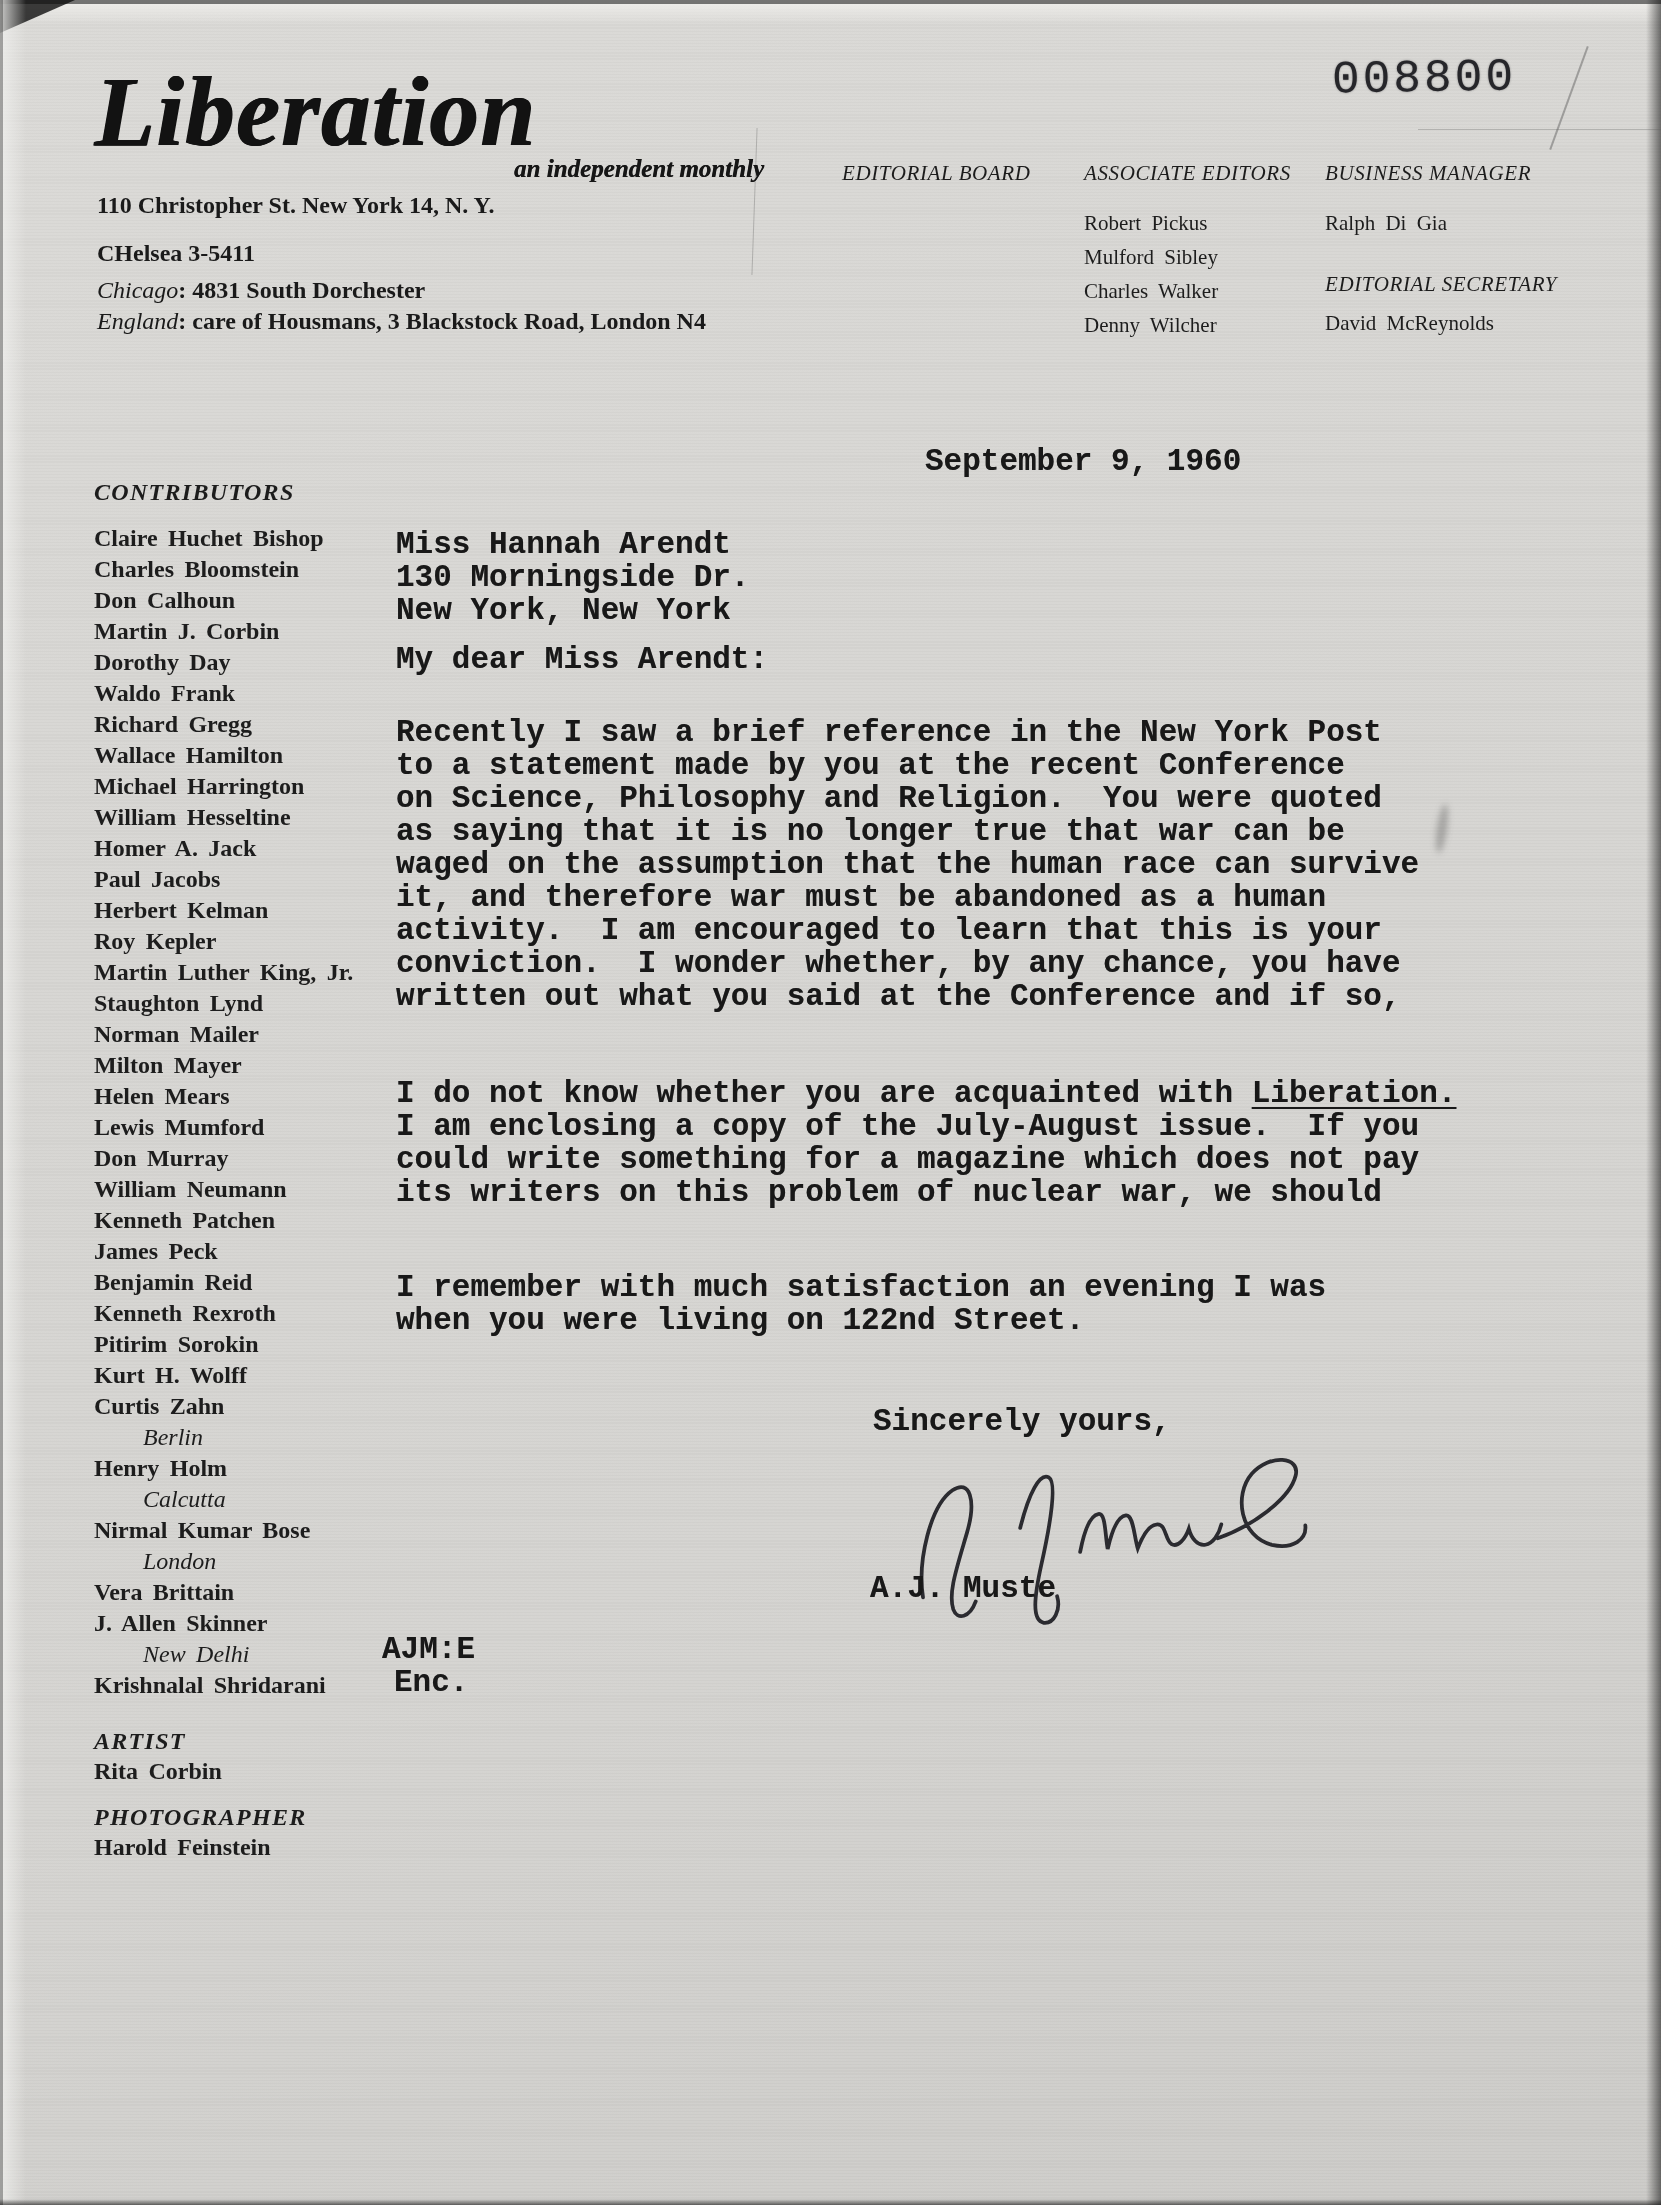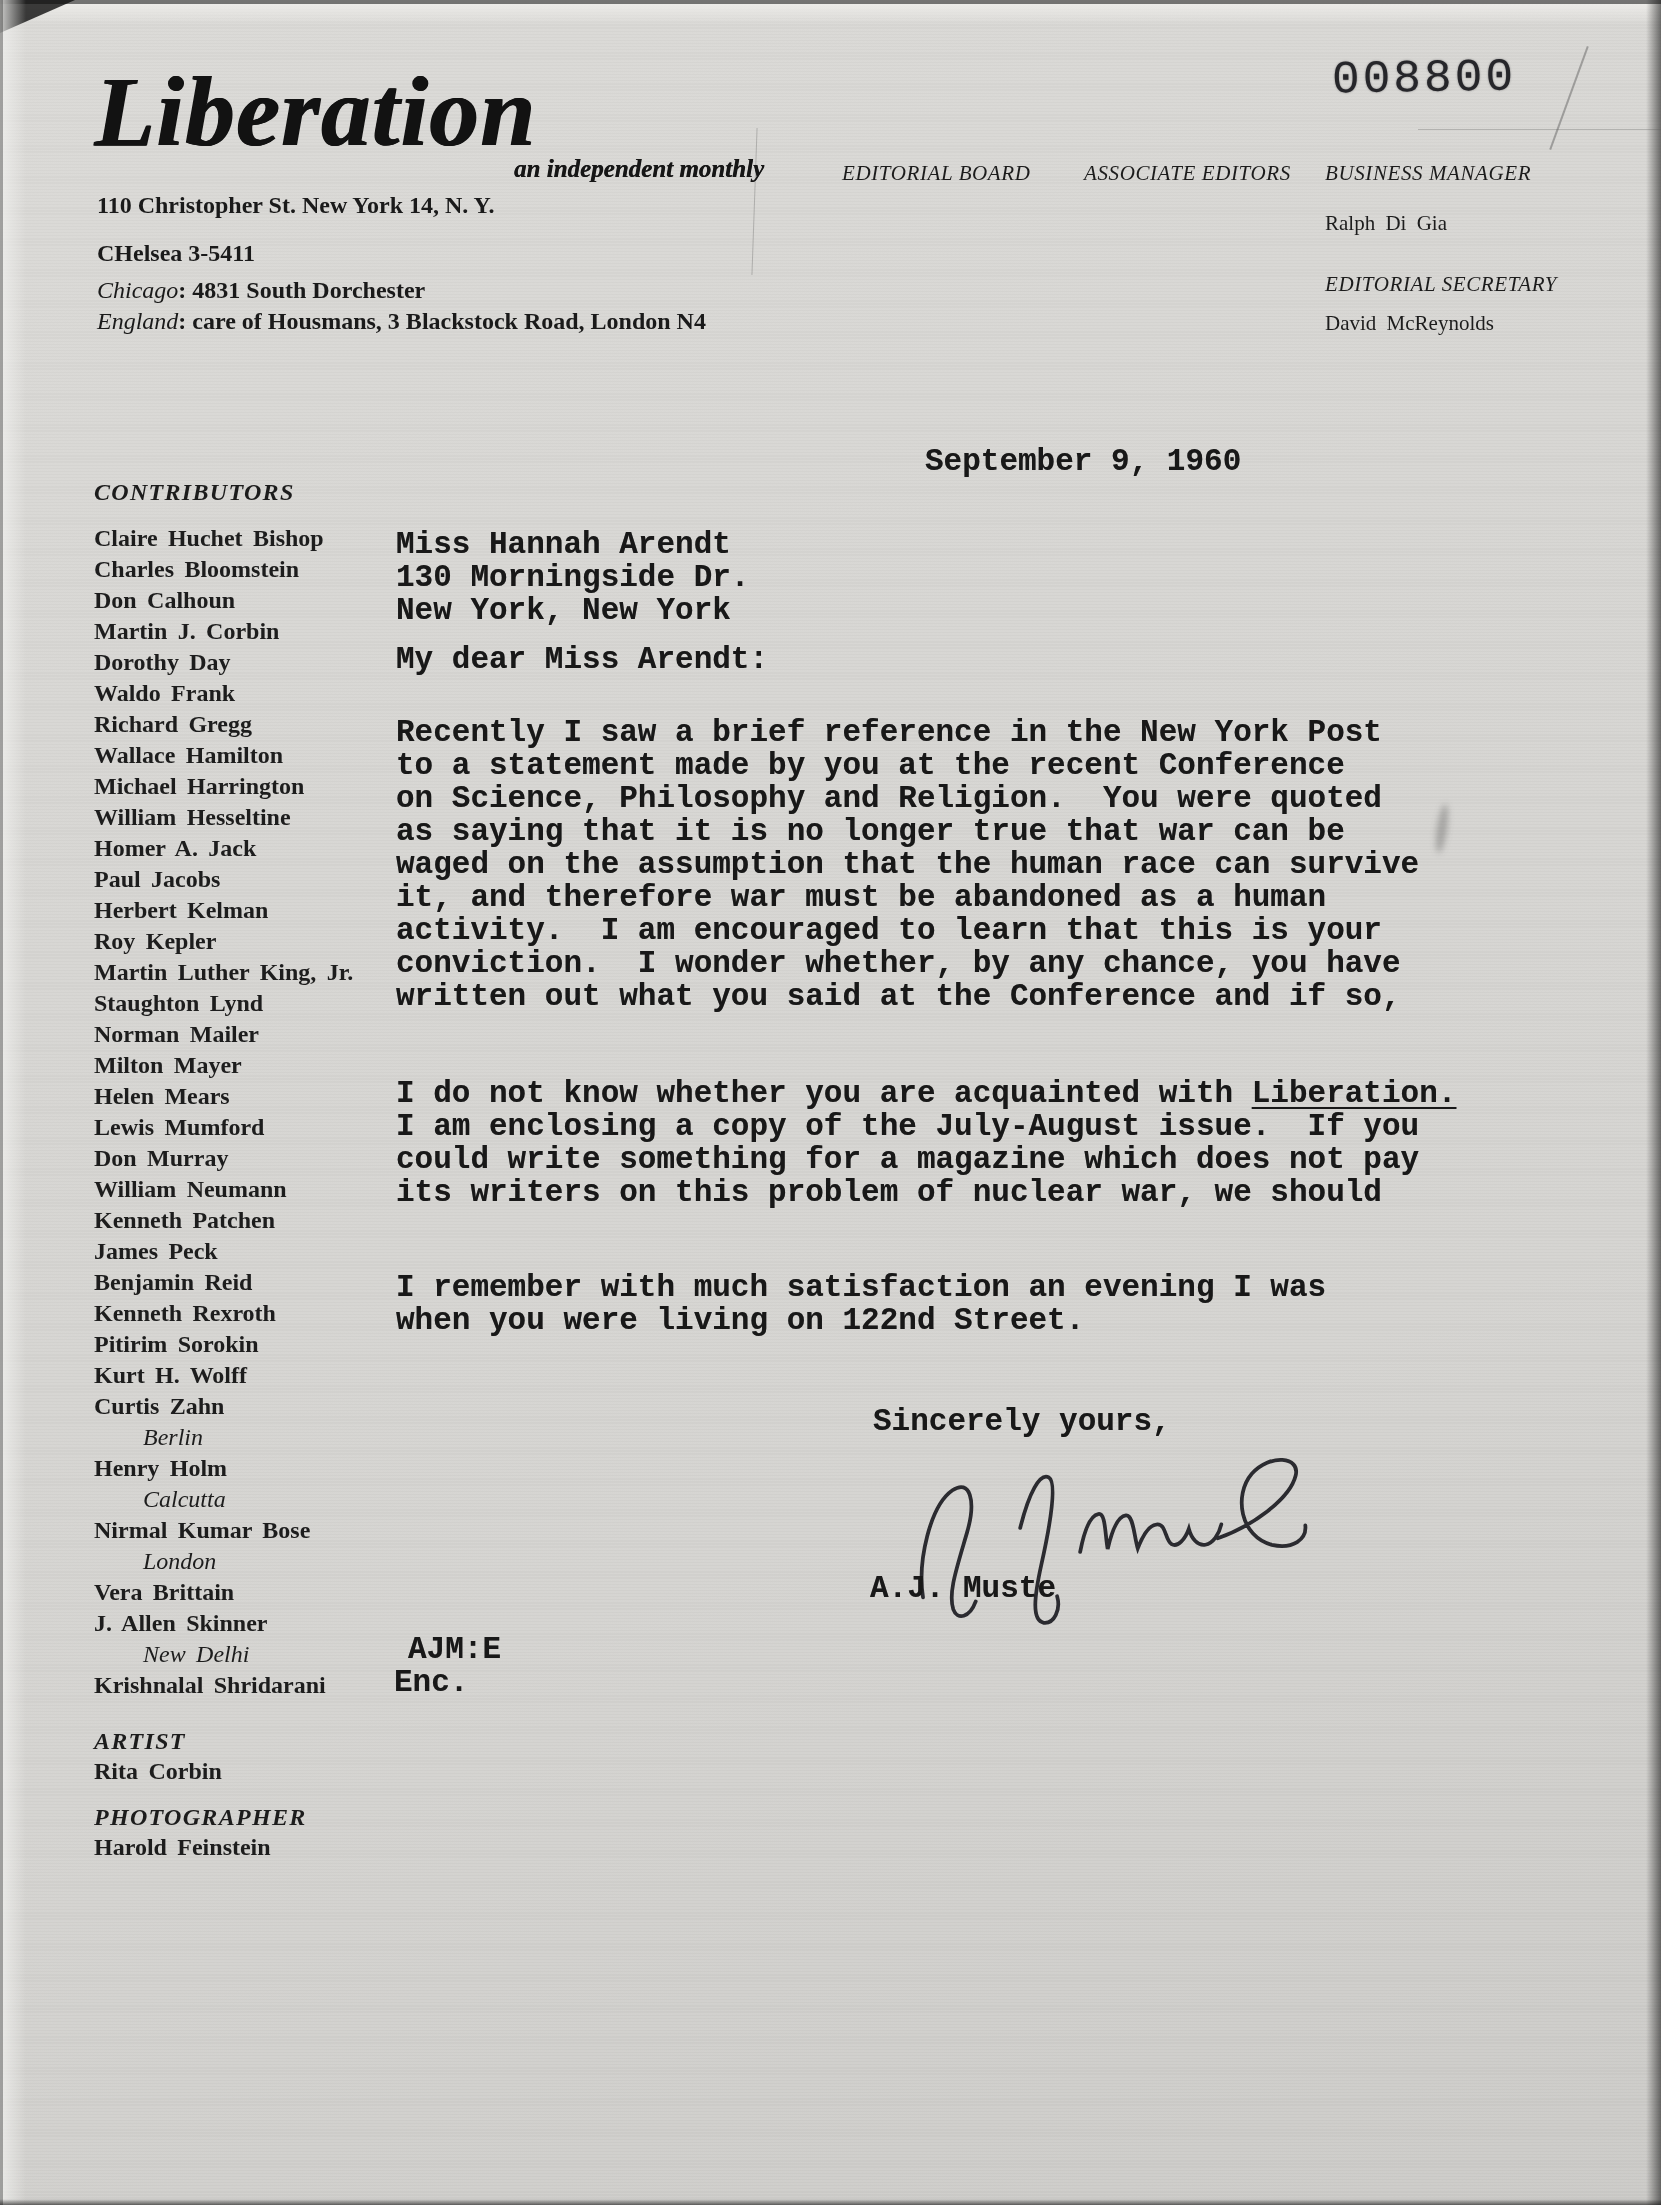--- a/index.html
+++ b/index.html
@@ -93,21 +93,21 @@
   .recipient{position:absolute;left:396px;top:528px;}
   .salutation{position:absolute;left:396px;top:643px;}
   .para{position:absolute;left:396px;}
   .p1{top:716px;}
   .p2{top:1077px;}
   .p3{top:1271px;}
   .u{text-decoration:underline;text-decoration-thickness:1.9px;text-underline-offset:5px;}
   .closing{position:absolute;left:873px;top:1405px;}
   .signature{position:absolute;left:889px;top:1445px;transform:rotate(-1deg);}
   .signed-name{position:absolute;left:870px;top:1572px;}
-  .initials{position:absolute;left:408px;top:1633px;}
+  .initials{position:absolute;left:382px;top:1633px;}
   .enc{position:absolute;left:394px;top:1666px;}
 </style>
 </head>
 <body>
 
 <div class="page">
 
   <div class="edge edge-top"></div>
   <div class="edge edge-topline"></div>
   <div class="edge edge-tl"></div>
@@ -127,20 +127,27 @@
   <div class="addr addr1">110 Christopher St. New York 14, N. Y.</div>
   <div class="addr phone">CHelsea 3-5411</div>
   <div class="office office-chicago"><span class="lbl">Chicago</span><span class="rest">: 4831 South Dorchester</span></div>
   <div class="office office-england"><span class="lbl">England</span><span class="rest">: care of Housmans, 3 Blackstock Road, London N4</span></div>
 
   <div class="mh-col mh-col1">
     <div class="mh-title">EDITORIAL BOARD</div>
   </div>
   <div class="mh-col mh-col2">
     <div class="mh-title">ASSOCIATE EDITORS</div>
+    <div class="mh-names">
+
+    <div class="mh-name">Robert Pickus</div>
+        <div class="mh-name">Mulford Sibley</div>
+        <div class="mh-name">Charles Walker</div>
+        <div class="mh-name">Denny Wilcher</div>
+      </div>
   </div>
   <div class="mh-col mh-col3">
     <div class="mh-title">BUSINESS MANAGER</div>
     <div class="mh-name bm-name">Ralph Di Gia</div>
     <div class="mh-title es-title">EDITORIAL SECRETARY</div>
     <div class="mh-name es-name">David McReynolds</div>
   </div>
 
   <aside class="contributors">
     <div class="c-title">CONTRIBUTORS</div>

